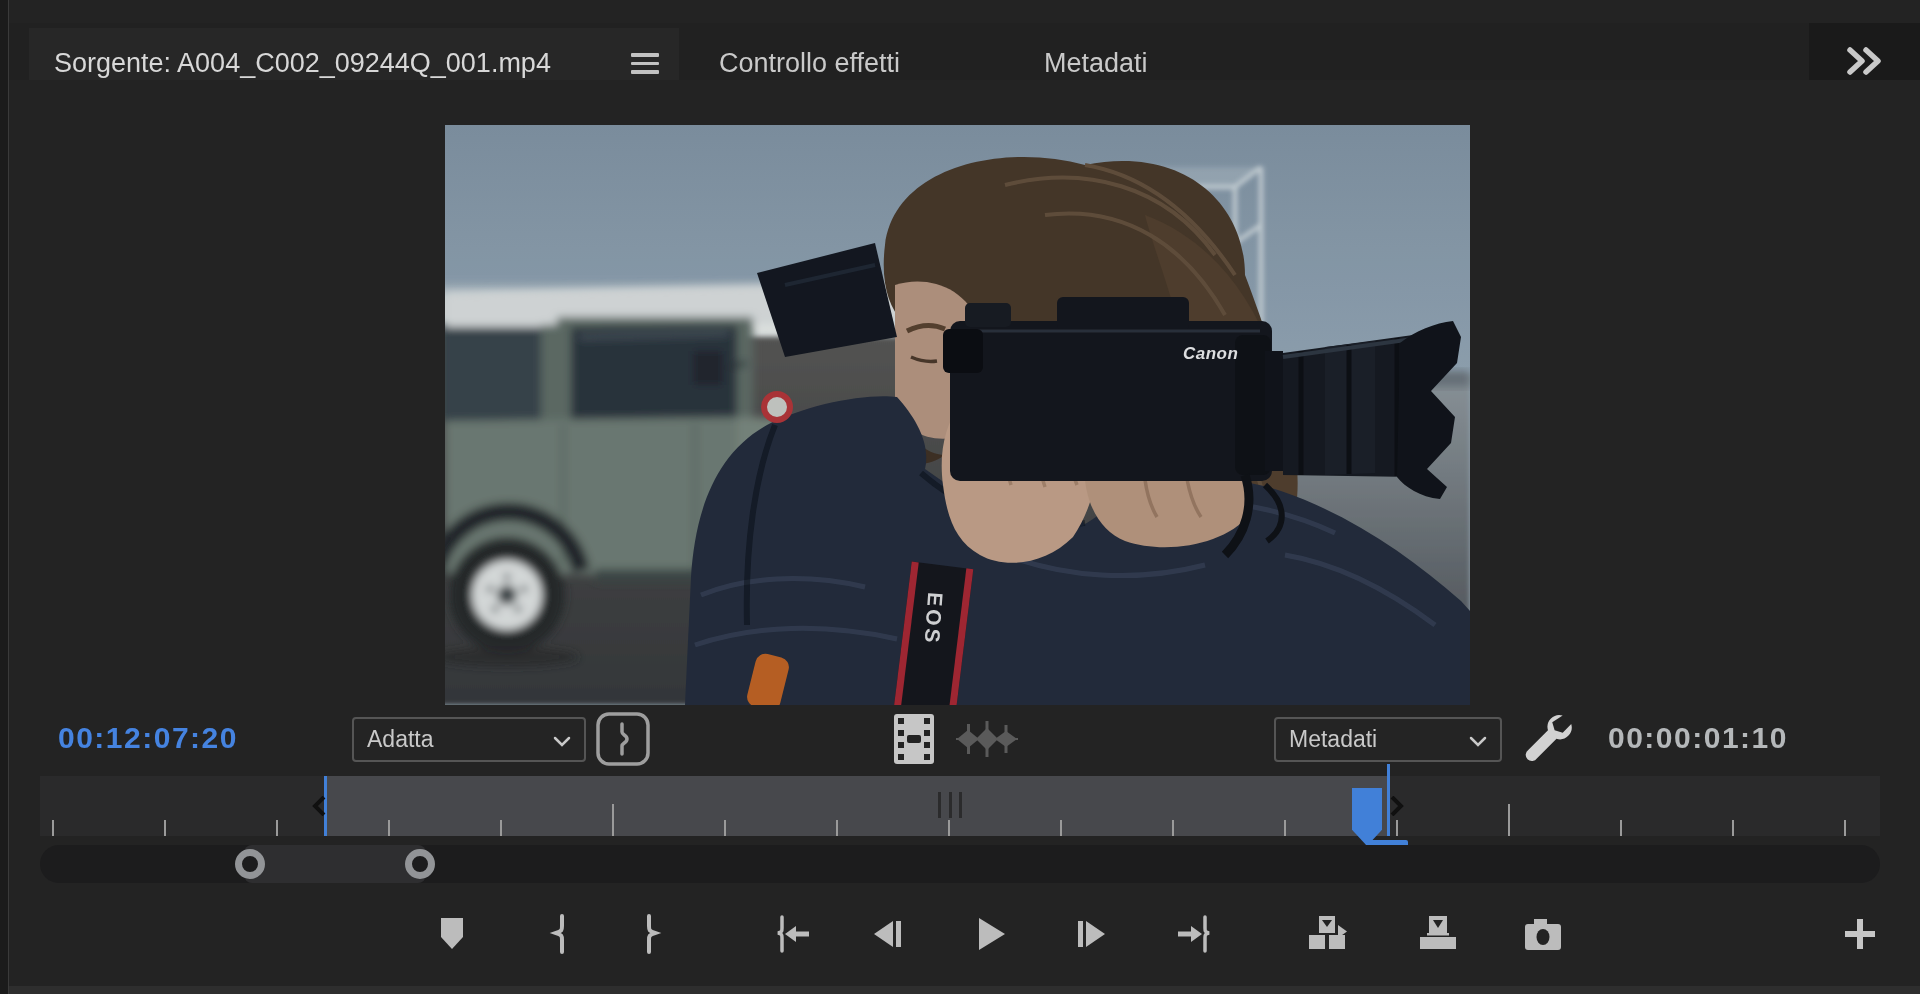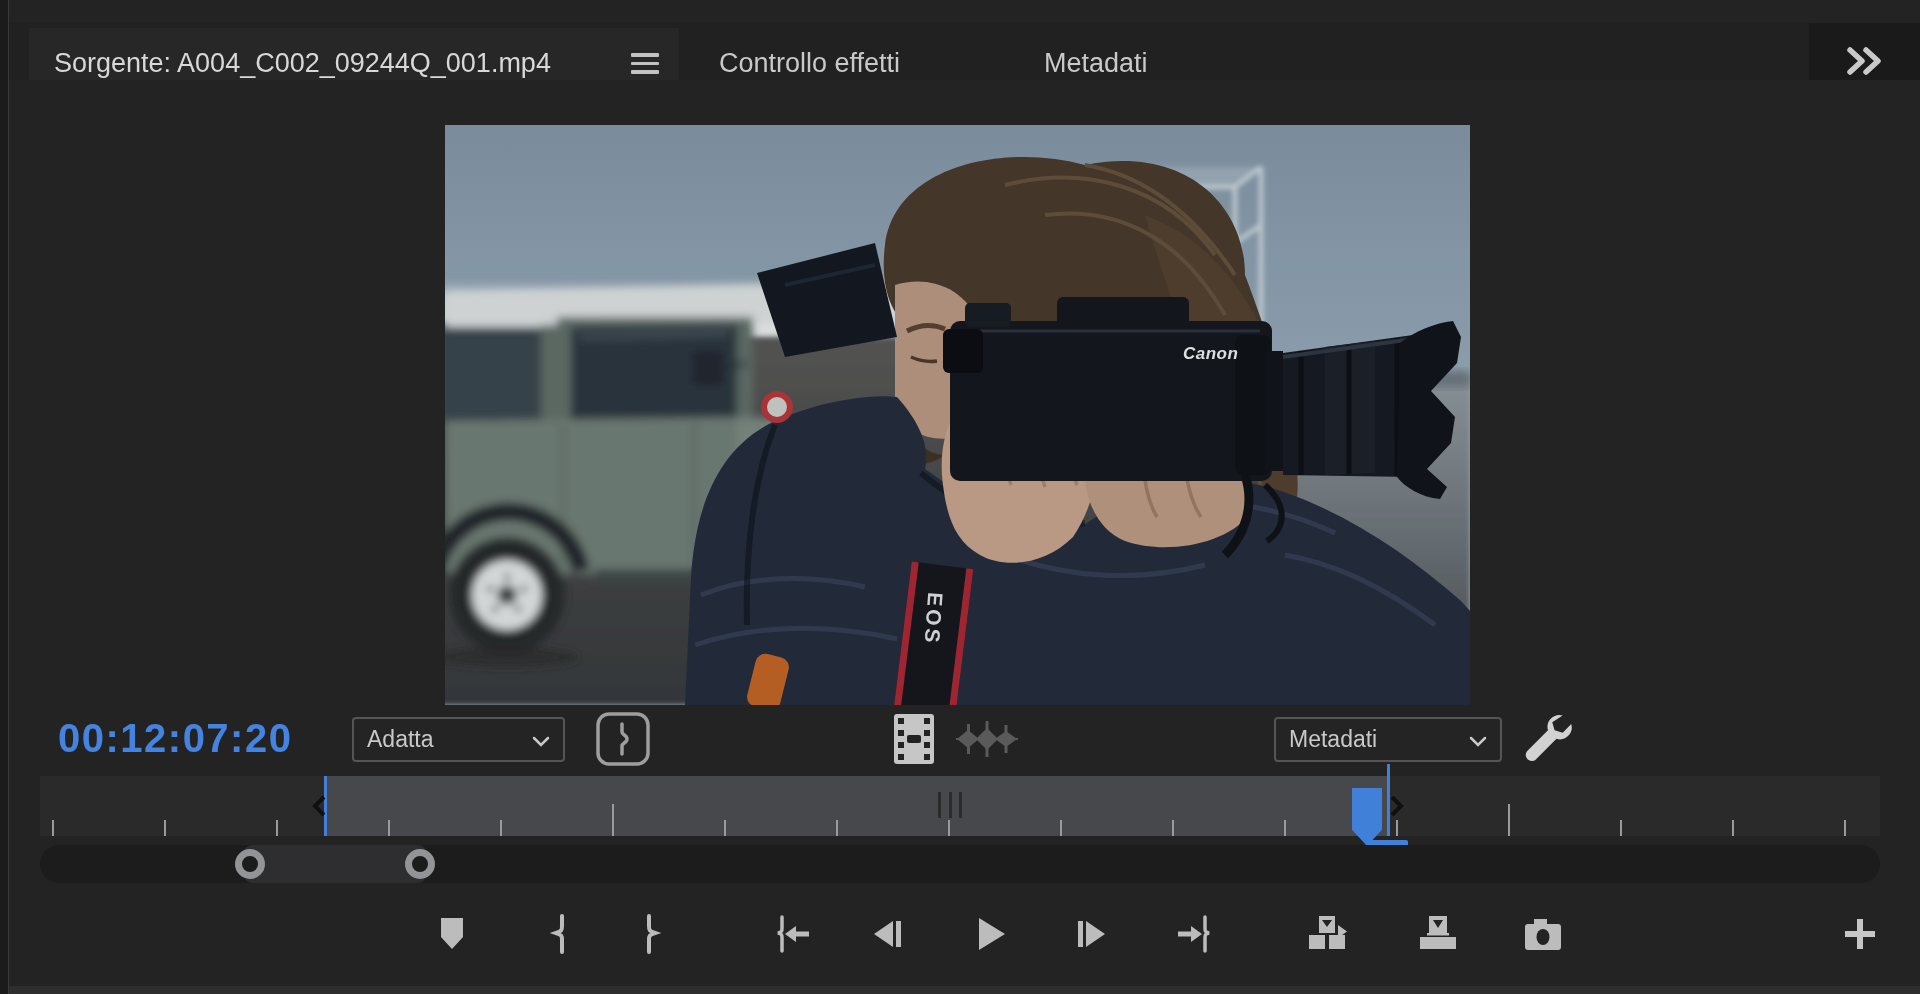--- a/index.html
+++ b/index.html
@@ -21,26 +21,26 @@
   .hamburger{left:622px;top:30px;width:28px;height:21px;}
   .hamburger div{height:3.5px;background:#c2c2c2;margin-bottom:5px;border-radius:1px;}
   .overflow-strip{left:1800px;top:0;width:111px;height:80px;background:#1a1a1a;display:flex;align-items:center;justify-content:center;}
 
   
   .viewer{left:9px;top:80px;width:1911px;height:630px;background:#232323;}
   .video{left:445px;top:125px;width:1025px;height:580px;background:#0c0e10;overflow:hidden;}
   .video svg{display:block;}
 
   
-  .timecode{top:712px;height:52px;display:flex;align-items:center;font-size:40px;font-weight:700;letter-spacing:1.5px;}
+  .timecode{top:712px;height:52px;display:flex;align-items:center;font-size:30px;font-weight:700;letter-spacing:1.5px;}
   .tc-current{left:58px;color:#4583E0;}
   .tc-duration{left:1608px;color:#b5b8ba;}
   .select{top:717px;height:45px;border:2px solid #555;border-radius:4px;display:flex;align-items:center;
           justify-content:space-between;padding:0 13px;font-size:23px;color:#c9c9c9;box-sizing:border-box;background:#242424;cursor:default;}
-  .sel-zoom{left:352px;width:213px;}
+  .sel-zoom{left:352px;width:234px;}
   .sel-res{left:1274px;width:228px;}
   .iconbtn{display:flex;align-items:center;justify-content:center;cursor:default;}
 
   
   .ruler{left:0;top:774px;width:1920px;height:64px;}
   .ruler-track{position:absolute;left:40px;top:2px;width:1840px;height:60px;background:#2a2a2b;}
   .ruler-range{position:absolute;left:325px;top:2px;width:1063px;height:60px;background:#47484c;}
   .range-grip{position:absolute;left:938px;top:18px;width:24px;height:26px;display:flex;justify-content:space-between;}
   .range-grip div{width:3px;height:26px;background:#2b2b2c;}
   .tick{position:absolute;top:46px;width:2px;height:16px;background:#9a9a9a;}
@@ -309,20 +309,21 @@
         </svg>
     </span>
   </div>
 
   <div class="abs iconbtn" style="left:1522px;top:710px;width:58px;height:58px;">
     <svg width="56" height="56" viewBox="0 0 56 56">
       <path d="M46 9 a12.5 12.5 0 0 0-15.5 15.5 L10 45 a6.5 6.5 0 1 0 9 9 L39.5 33.5 A12.5 12.5 0 0 0 55 18 l-9 9 -8.5 -2.5 L35 16 Z" fill="#D2D2D2" transform="translate(-4 -4) scale(0.95)"></path>
     </svg>
   </div>
 
+  <div class="abs timecode tc-duration">00:00:01:10</div>
 
   <div class="abs ruler">
     <div class="ruler-track"></div>
     <div class="ruler-range"></div>
     <div class="range-grip">
         <div></div>
         <div></div>
         <div></div>
       </div>
     <div>

